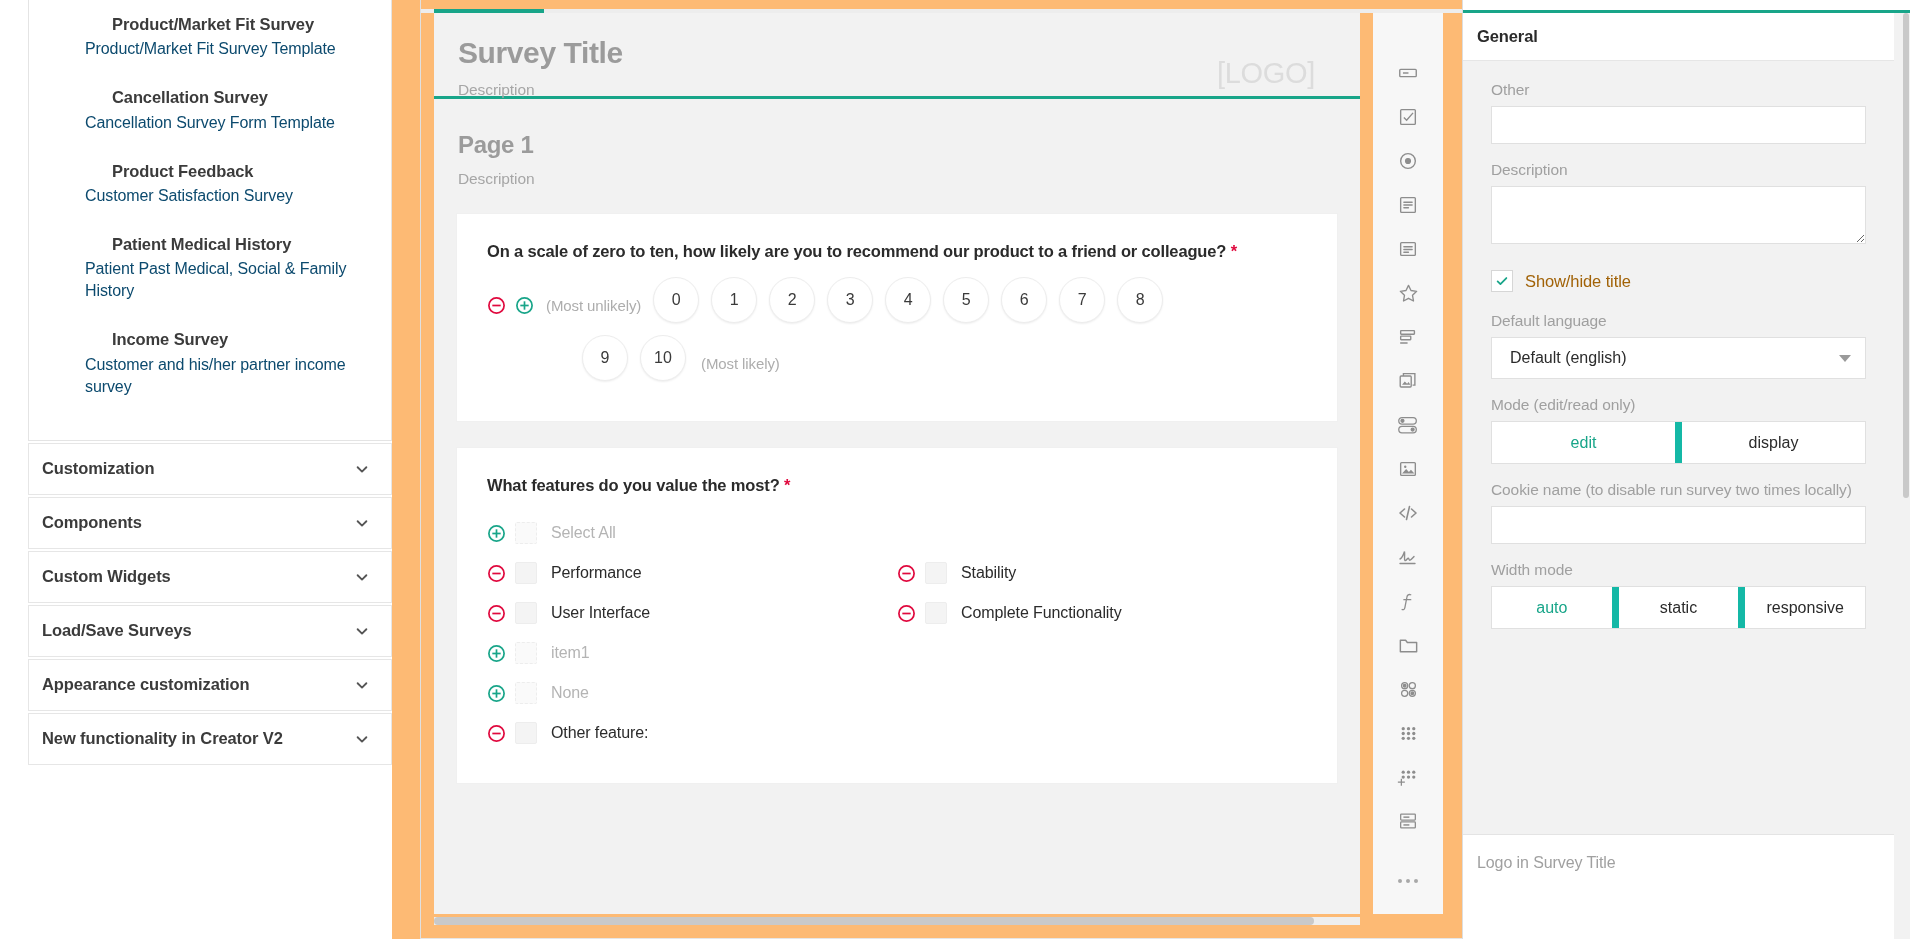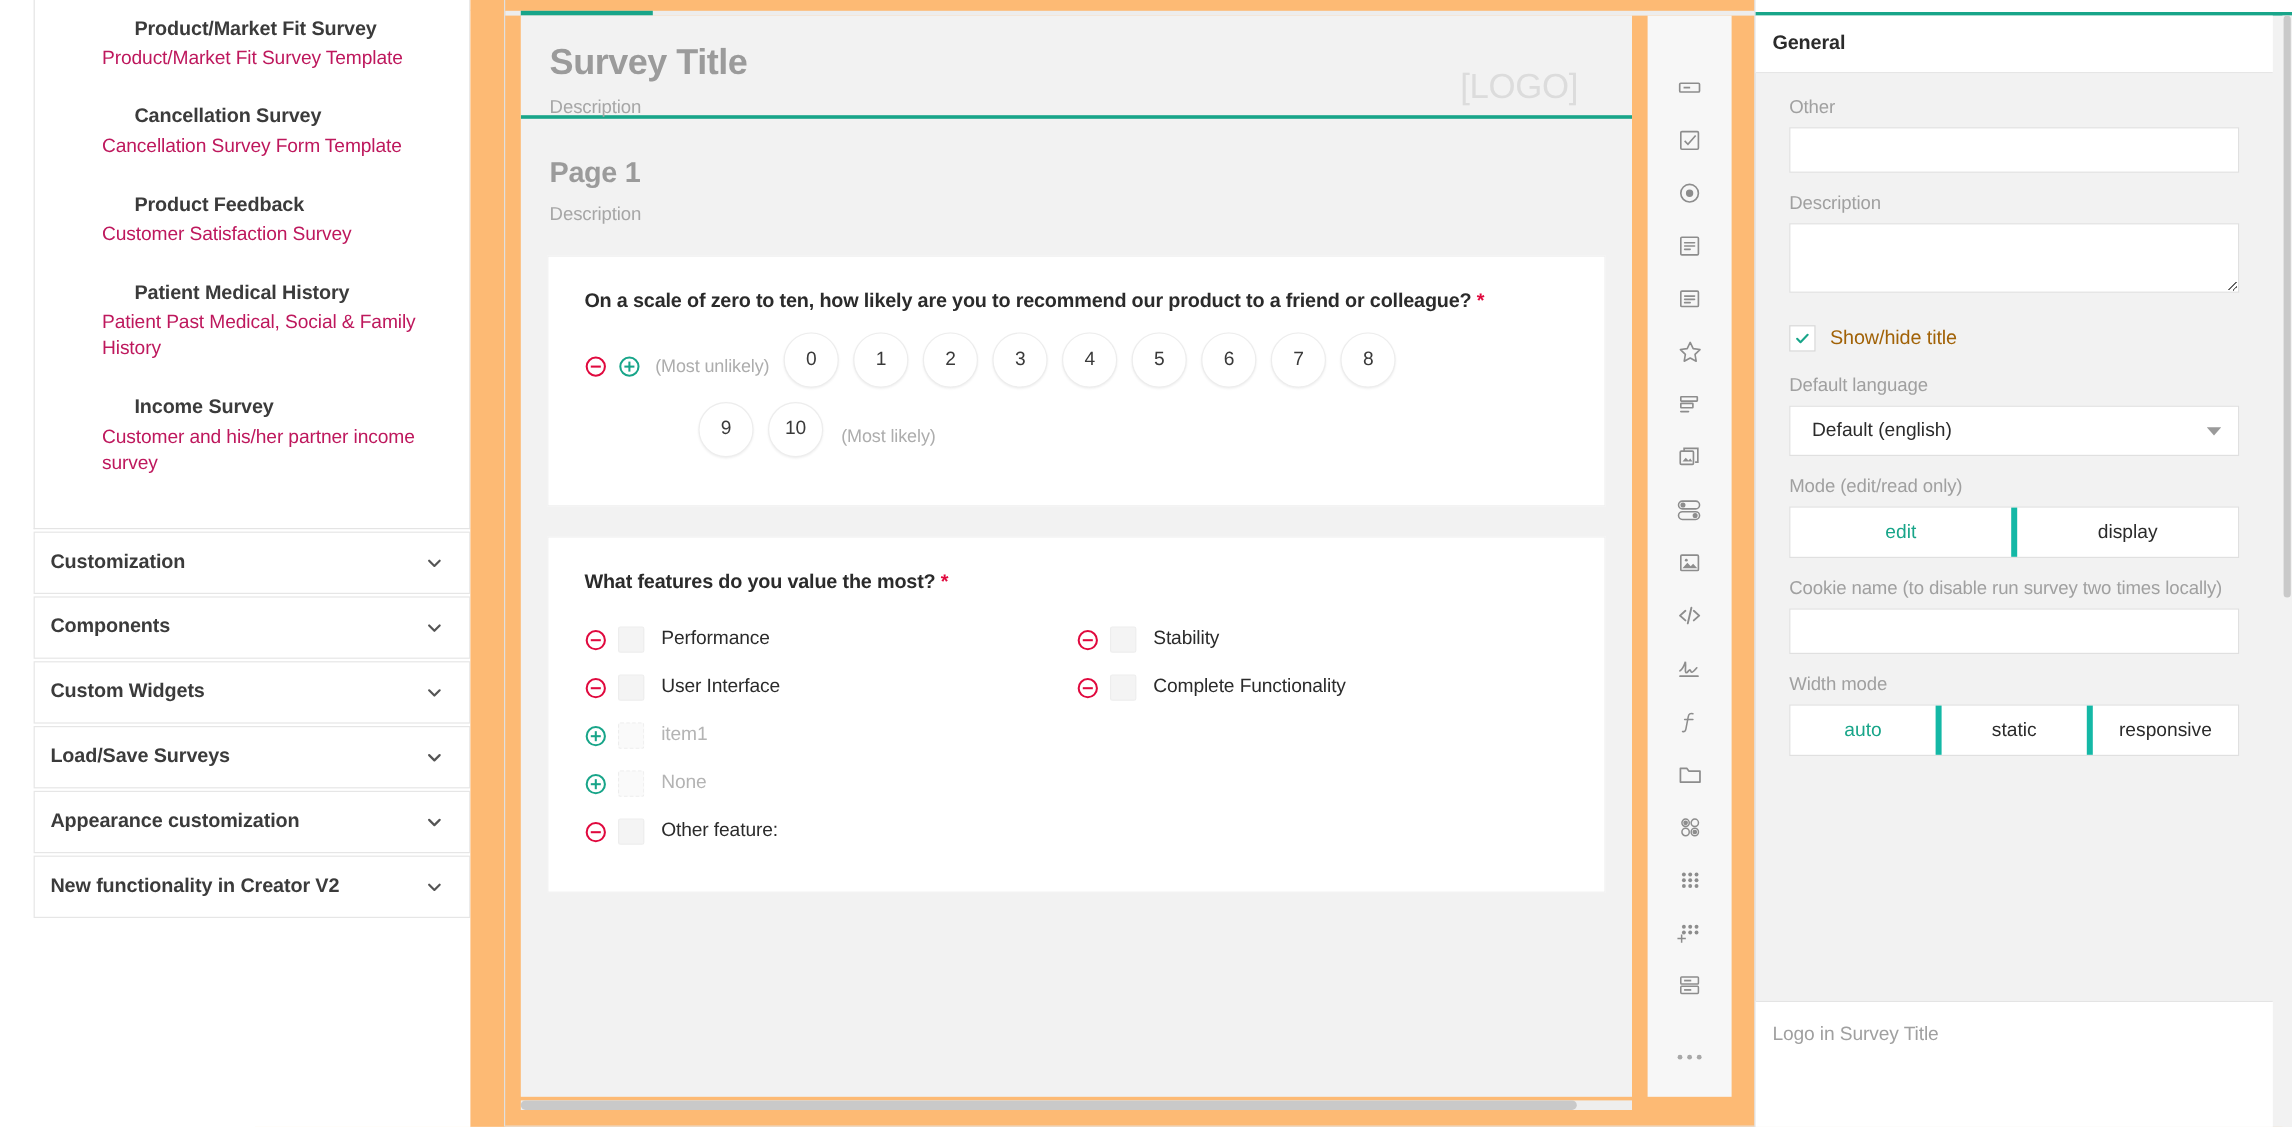--- a/index.html
+++ b/index.html
@@ -20,21 +20,21 @@
   }
   .tpl-card{
     border:1px solid #e4e4e4;border-top:none;
     background:#fff;box-sizing:border-box;
     width:364px;padding:0 0 30px 0;margin-top:-1px;
     position:relative;
   }
   .tpl-list{padding:0;margin:0;}
   .tpl-item{padding:14px 38px 12px 56px;}
   .tpl-item .t{font-size:16.5px;font-weight:bold;color:#3b3b3b;line-height:1.35;letter-spacing:-0.1px;margin-left:27px;}
-  .tpl-item .s{font-size:16px;color:#be185d;line-height:1.38;margin-top:3px;letter-spacing:-0.1px;}
+  .tpl-item .s{font-size:16px;color:#0c4a6e;line-height:1.38;margin-top:3px;letter-spacing:-0.1px;}
 
   .acc{
     width:364px;box-sizing:border-box;border:1px solid #e6e6e6;
     background:#fff;margin-top:2px;height:52px;
     display:flex;align-items:center;justify-content:space-between;
     padding:0 22px 0 13px;
   }
   .acc .lab{font-size:16.5px;font-weight:bold;color:#3b3b3b;letter-spacing:-0.1px;}
   .chev{width:14px;height:14px;color:#555;display:block;}
 
@@ -143,21 +143,21 @@
   .chkrow .cl{font-size:16.5px;color:#a16207;letter-spacing:-0.1px;}
   .sel{
     background:#fff;border:1px solid #e0e0e0;height:42px;box-sizing:border-box;
     display:flex;align-items:center;justify-content:space-between;padding:0 14px 0 18px;
     font-size:16px;color:#2b2b2b;
   }
   .caret{width:0;height:0;border-left:6px solid transparent;border-right:6px solid transparent;border-top:7px solid #9a9a9a;}
   .btngrp{display:flex;border:1px solid #e0e0e0;background:#fff;height:41px;}
   .btngrp .b{
     flex:1 1 0;display:flex;align-items:center;justify-content:center;
-    font-size:16px;color:#2b2b2b;border-right:5px solid #14b8a6;box-sizing:border-box;cursor:pointer;
+    font-size:16px;color:#2b2b2b;border-right:7px solid #14b8a6;box-sizing:border-box;cursor:pointer;
   }
   .btngrp .b:last-child{border-right:none;}
   .btngrp .b.on{color:#18a589;}
   .props-foot{
     position:absolute;left:0;right:16px;bottom:0;height:105px;background:#fff;
     border-top:1px solid #e4e4e4;padding:19px 0 0 14px;box-sizing:border-box;
   }
   .props-foot .ft{font-size:16px;color:#a0a0a0;letter-spacing:-0.1px;}
   .props-sb{position:absolute;right:0;top:13px;width:8px;bottom:0;background:#f2f2f2;}
   .props-sb .thumb{position:absolute;left:1px;top:0;width:6px;height:485px;background:#c9c9c9;border-radius:3px;}
@@ -320,20 +320,34 @@
         </div>
 
         <div class="qcard">
           <div class="qtitle">
             <span>What features do you value the most?</span>
             <span class="req">*</span>
           </div>
 
           <div class="choice-grid">
 
+            <div class="choice-row">
+              <div class="choice">
+                <span class="ctrl">
+                  <svg width="19" height="19" viewBox="0 0 20 20">
+                      <circle cx="10" cy="10" r="8" fill="none" stroke="#18a589" stroke-width="1.8"></circle>
+                      <rect x="5.6" y="9.1" width="8.8" height="1.8" fill="#18a589"></rect>
+                      <rect x="9.1" y="5.6" width="1.8" height="8.8" fill="#18a589"></rect>
+                    </svg>
+                </span>
+                <span class="cbox ghost"></span>
+                <span class="clabel ghost">Select All</span>
+              </div>
+              <div class="choice"></div>
+            </div>
 
             <div class="choice-row">
               <div class="choice">
                 <span class="ctrl">
                   <svg width="19" height="19" viewBox="0 0 20 20">
                       <circle cx="10" cy="10" r="8" fill="none" stroke="#e0093e" stroke-width="1.8"></circle>
                       <rect x="5.6" y="9.1" width="8.8" height="1.8" fill="#e0093e"></rect>
                     </svg>
                 </span>
                 <span class="cbox"></span>

